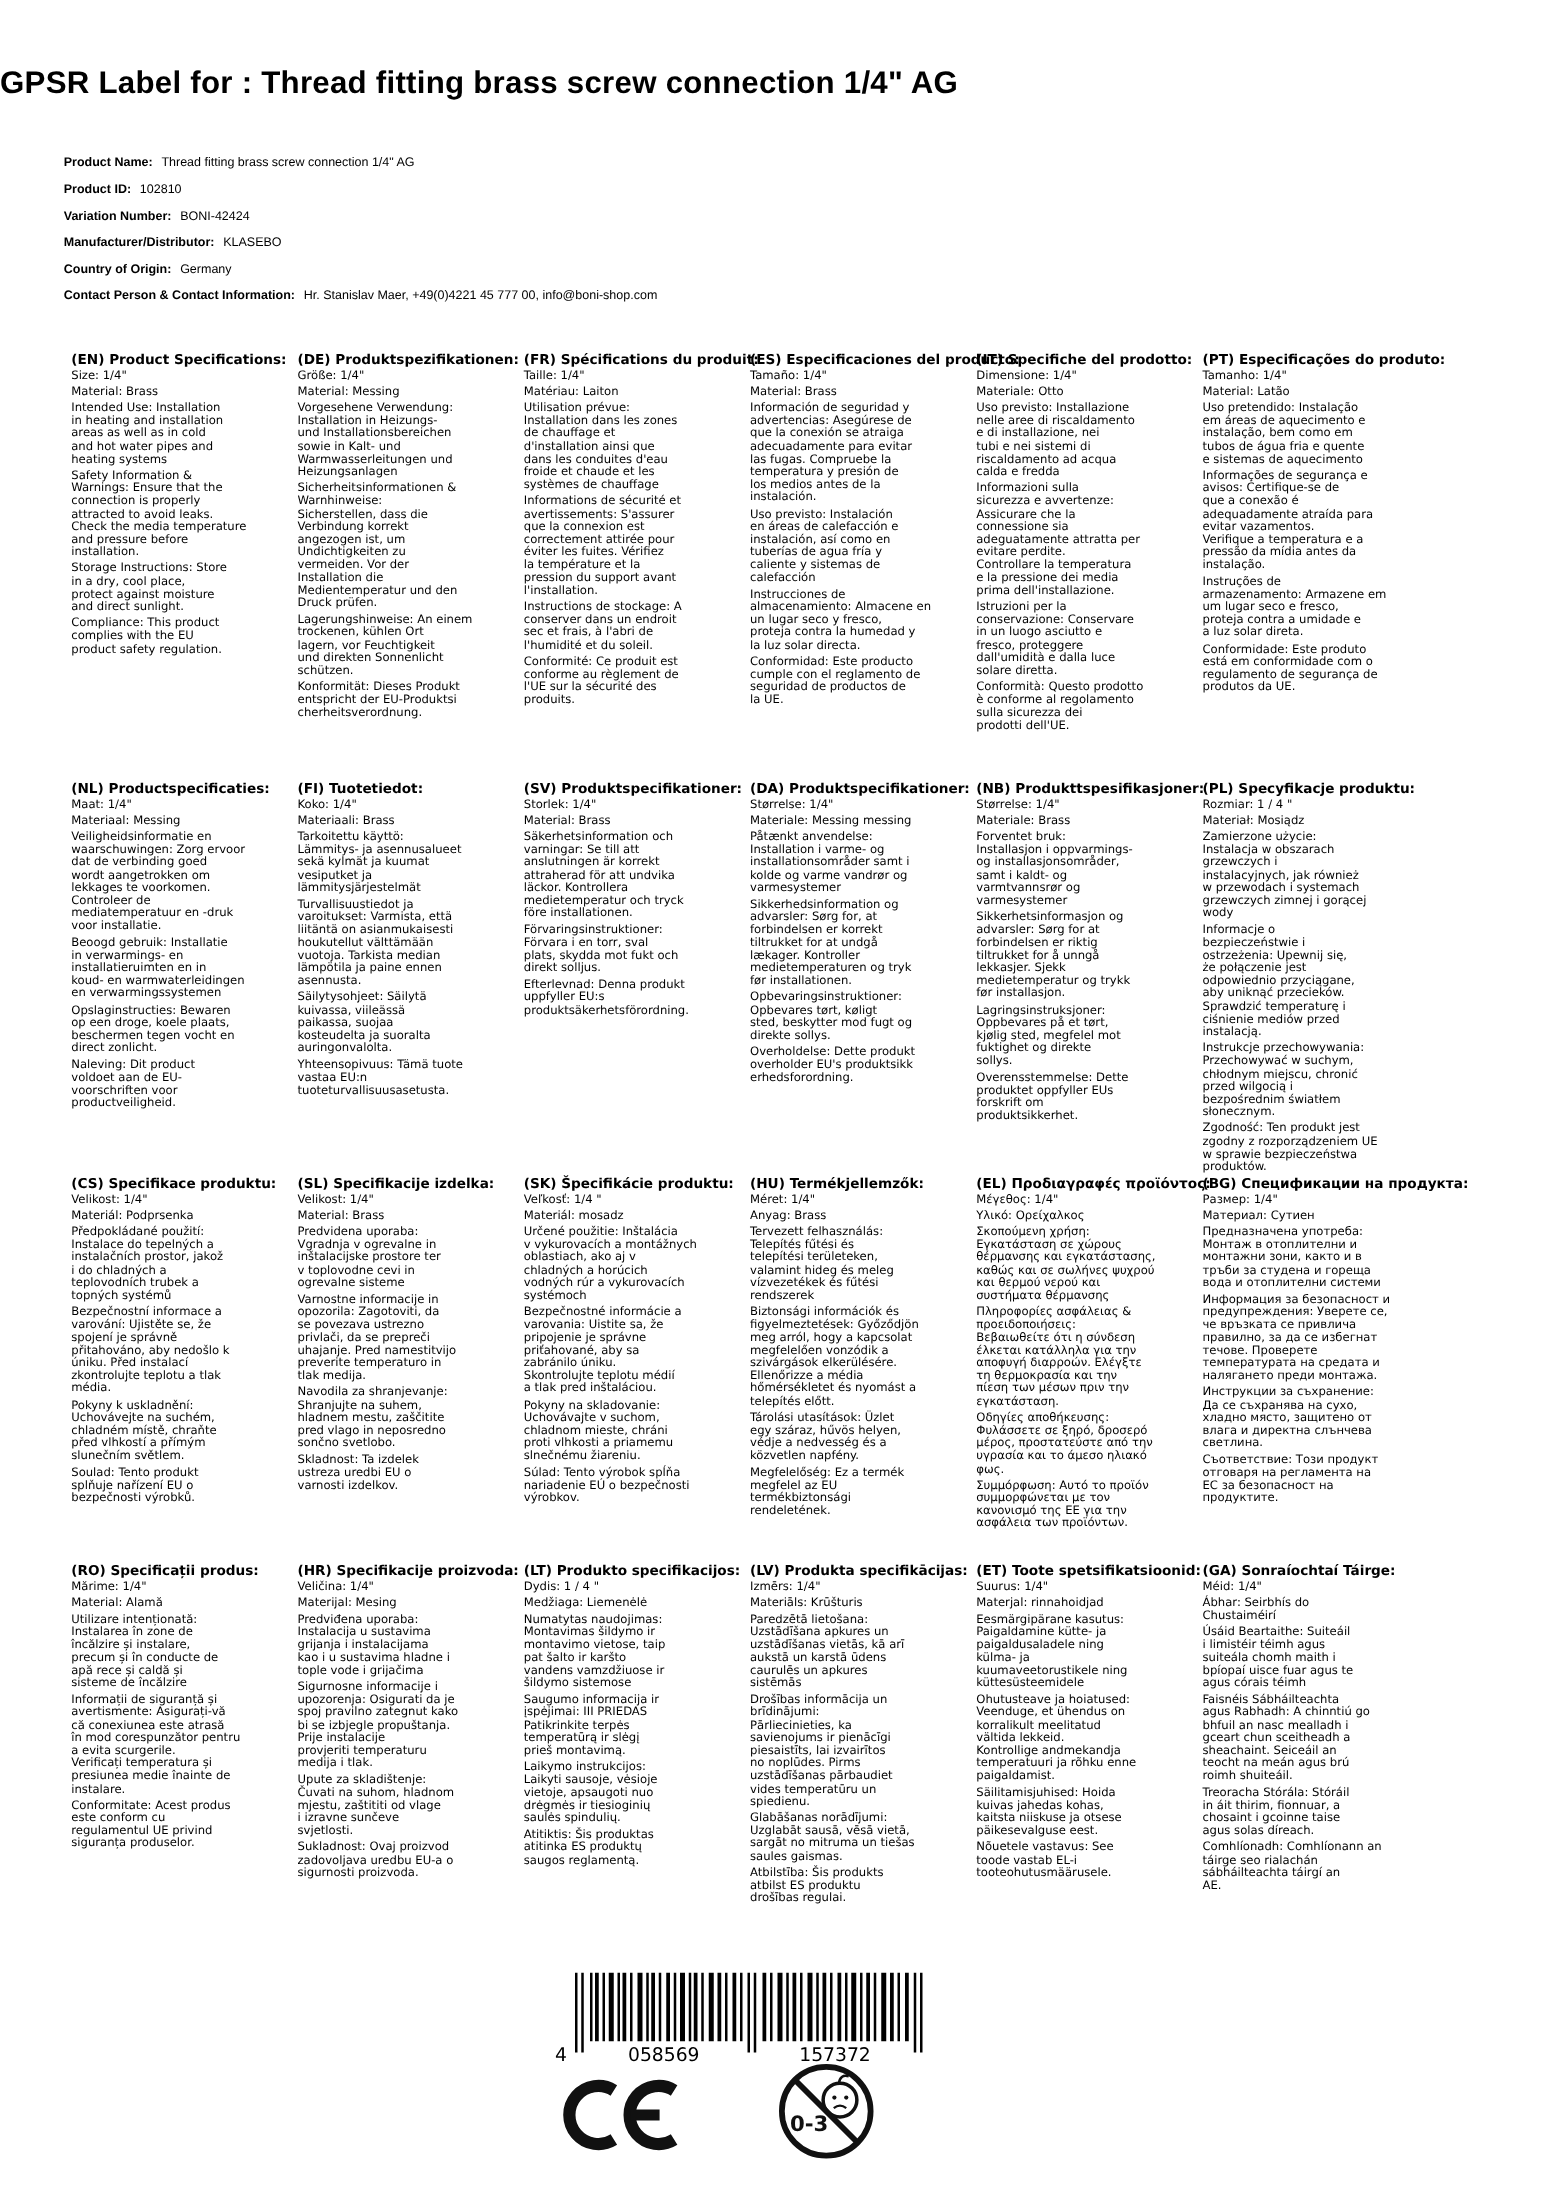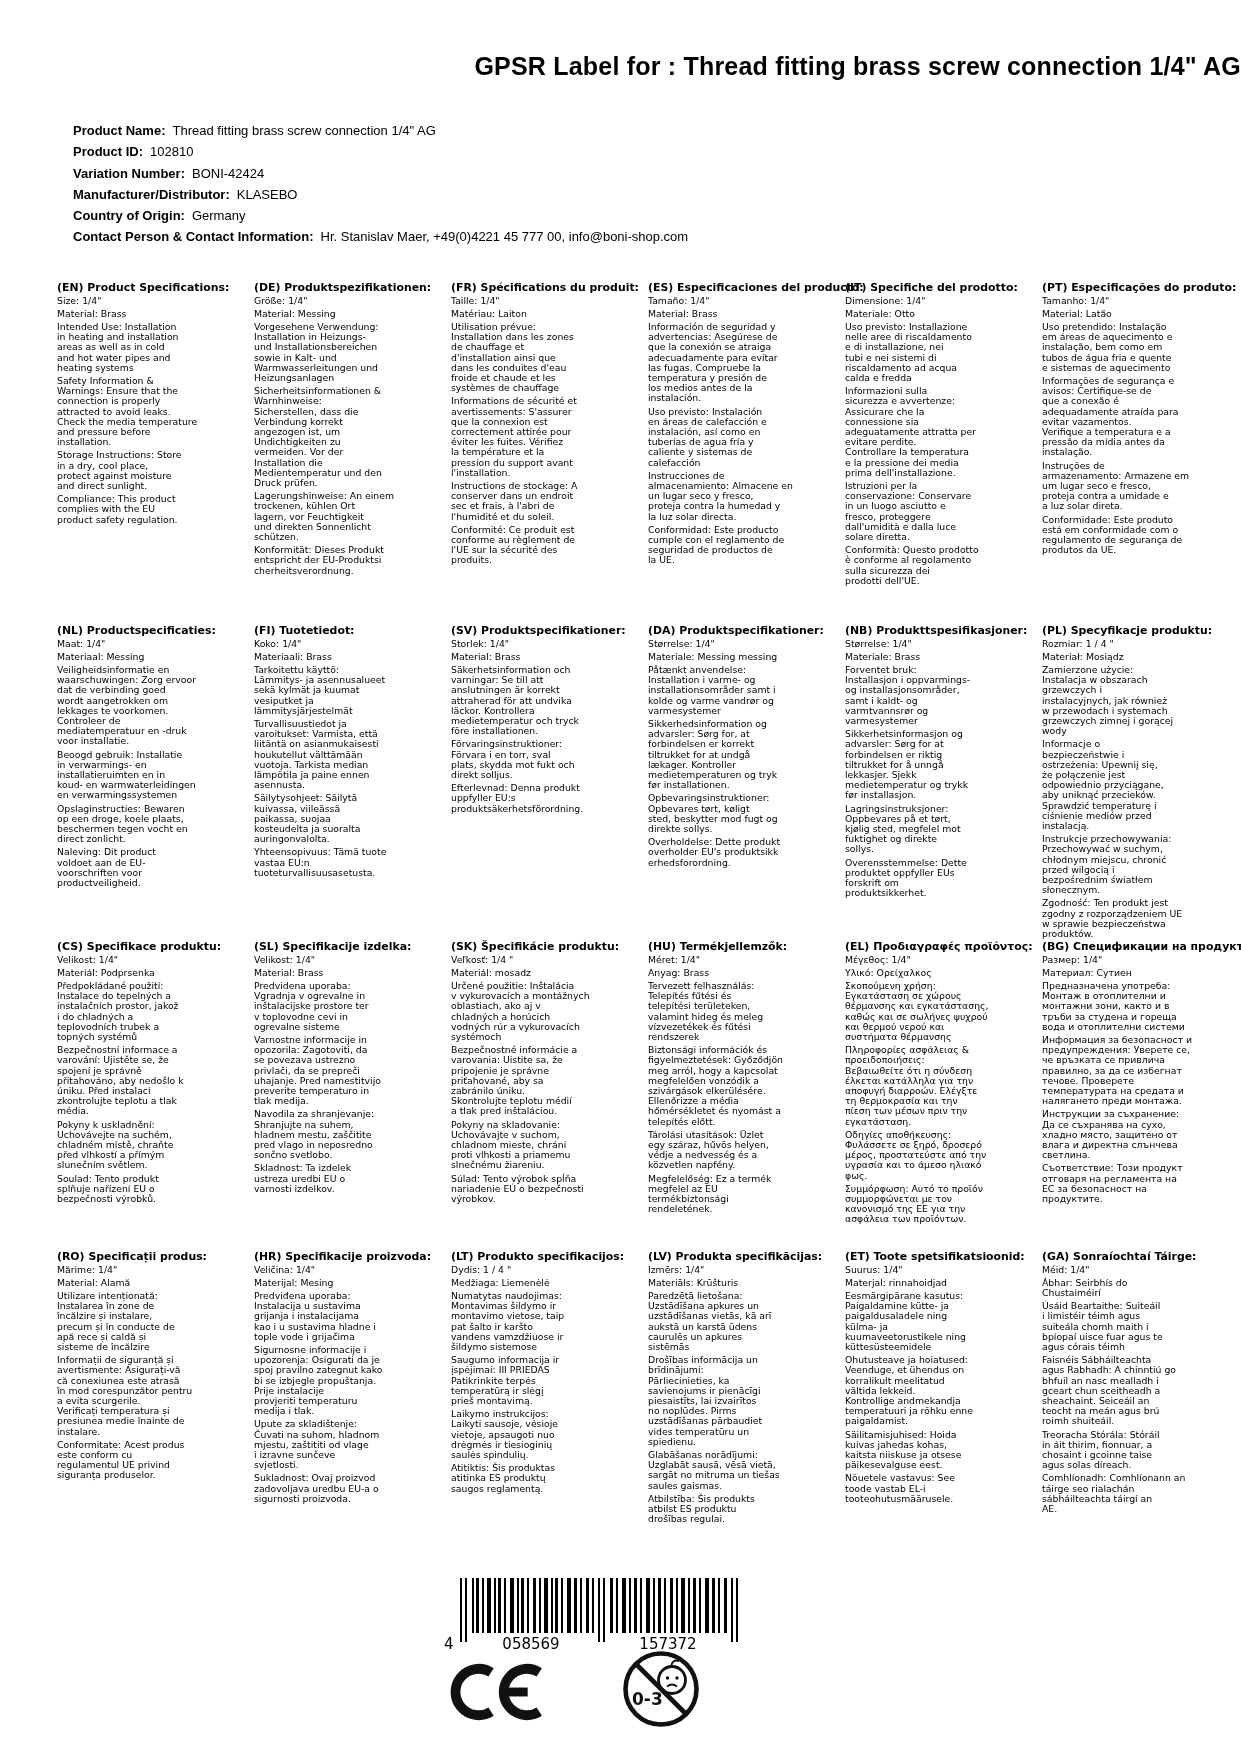--- a/index.html
+++ b/index.html
@@ -1,34 +1,34 @@
 <!DOCTYPE html>
 <html><head>
 <meta charset="utf-8">
 <style>
   html,body{margin:0;padding:0;}
   body{
     width:1241px;height:1754px;background:#ffffff;color:#000;
     font-family:"DejaVu Sans", sans-serif;position:relative;overflow:hidden;
   }
   .page-title{
-    position:absolute;top:52px;left:0;width:100%;text-align:right;
+    position:absolute;top:52px;left:0;width:100%;text-align:left;
     font-family:"Liberation Sans", sans-serif;font-weight:bold;font-size:25px;
     letter-spacing:0.2px;
   }
   .product-info{
-    position:absolute;top:120px;left:73px;right:40px;
-    font-family:"Liberation Sans", sans-serif;font-size:13px;line-height:21.3px;
+    position:absolute;top:120px;left:51px;right:40px;
+    font-family:"Liberation Sans", sans-serif;font-size:10px;line-height:21.3px;
   }
   .pi-row{white-space:nowrap;}
   .pi-label{font-weight:bold;margin-right:7px;}
   .spec-grid{
     position:absolute;top:282px;left:57px;
     display:grid;grid-template-columns:repeat(6,181px);
-    grid-template-rows:343px 316px 310px auto;column-gap:16px;
+    grid-template-rows:343px 316px 310px auto;
   }
   .spec-block{font-size:9.3px;line-height:10.2px;overflow:visible;}
   .spec-header{
     font-weight:bold;font-size:10.9px;line-height:12.5px;margin:0 0 1px 0;
     white-space:nowrap;
   }
   .spec-para{margin:0 0 3px 0;white-space:pre-line;}
   .barcode{position:absolute;left:438px;top:1578px;width:316px;height:74px;}
   .barcode svg{display:block;}
   .barcode text{font-family:"DejaVu Sans", sans-serif;font-size:15px;fill:#000;}

